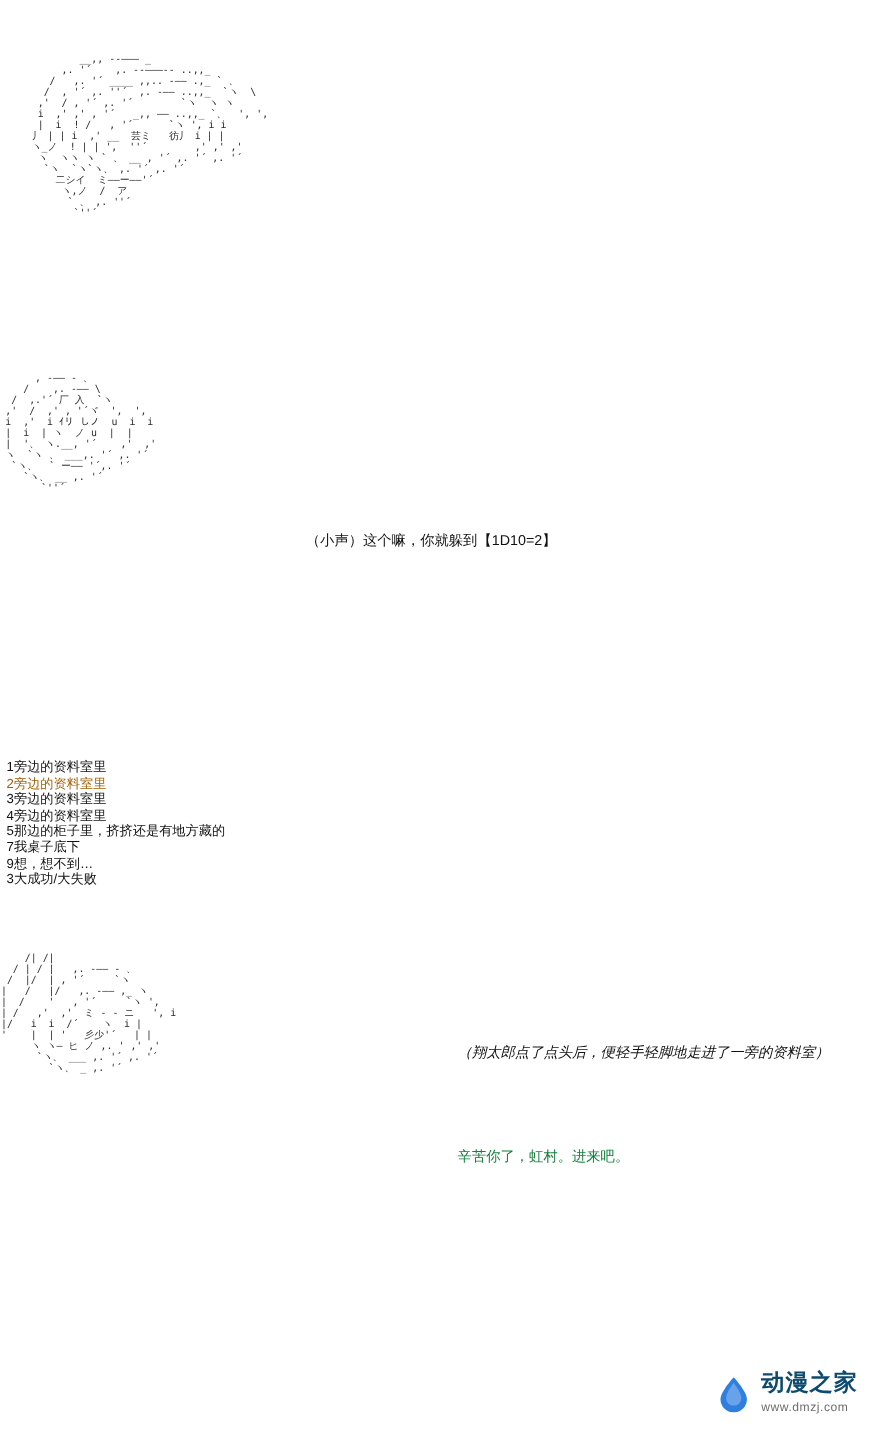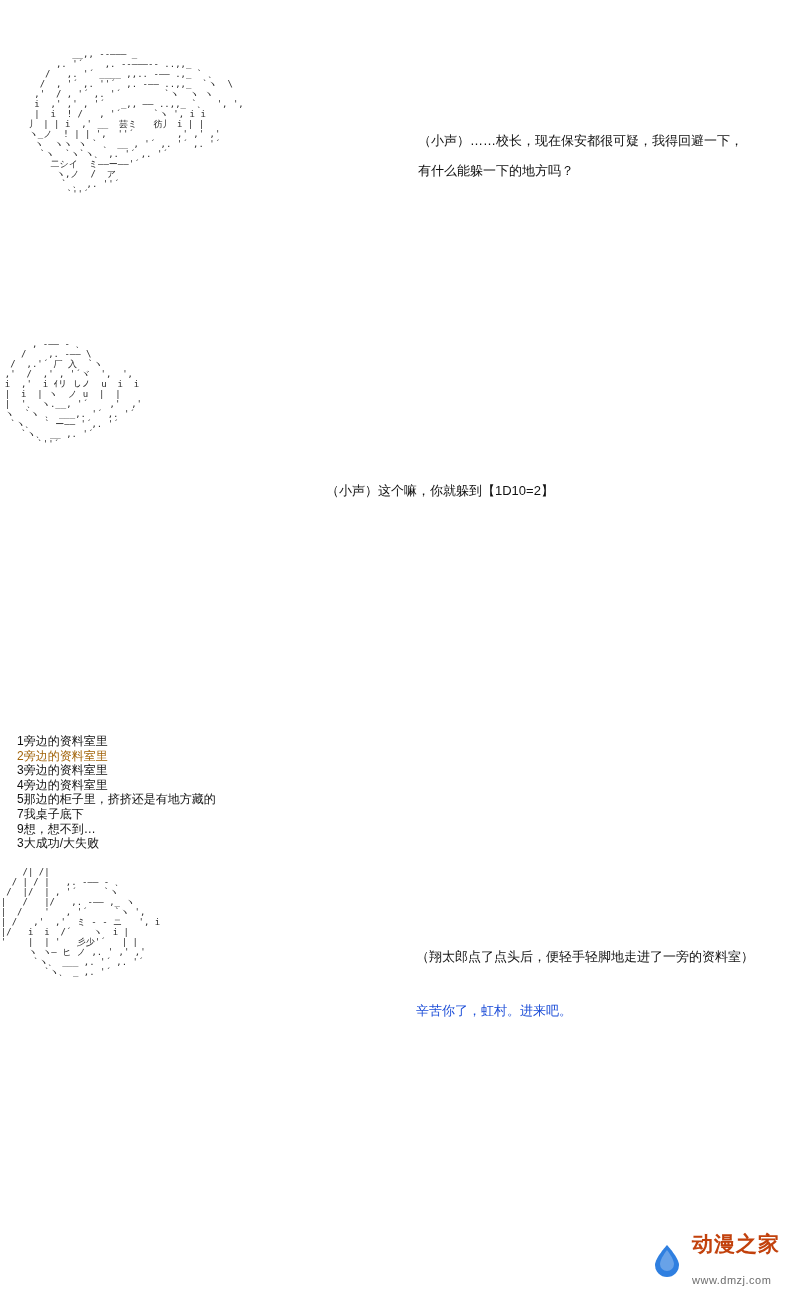--- a/index.html
+++ b/index.html
@@ -49,92 +49,91 @@
     left: -6px;
     top: 330px;
   }
   #dlg-2 {
     left: 278px;
     top: 480px;
     width: 420px;
     font-size: 13px;
     line-height: 22px;
     color: #111;
-    margin-left: 48px;
   }
   .dice {
     font-family: "Liberation Sans", sans-serif;
   }
   
   #choices {
     position: absolute;
-    left: 17px;
+    left: 6px;
     top: 690px;
     width: 420px;
     font-size: 12px;
     line-height: 14.6px;
     color: #111;
-    margin-top: 44px;
   }
   #choices .row {
     white-space: nowrap;
   }
   #choices .row.sel {
     color: #a16207;
   }
   
   #art-3 {
     left: -10px;
     top: 858px;
   }
   #dlg-3a {
     left: 416px;
     top: 946px;
     width: 370px;
     font-size: 13px;
     line-height: 22px;
     color: #111;
+    font-style: italic;
   }
   #dlg-3b {
     left: 416px;
-    top: 1000px;
+    top: 1040px;
     width: 370px;
     font-size: 13px;
     line-height: 22px;
-    color: #1d4ed8;
+    color: #15803d;
     font-family: Liberation Serif, serif;
   }
   
   #watermark {
     position: absolute;
     right: 20px;
     bottom: 18px;
     display: flex;
     align-items: center;
     gap: 8px;
   }
   #watermark .drop {
     width: 34px;
     height: 34px;
     position: relative;
   }
   #watermark .drop svg { display: block; }
   #watermark .wm-text {
     font-size: 21px;
     font-weight: bold;
-    color: #c2410c;
+    color: #0c4a6e;
     letter-spacing: 1px;
     line-height: 1;
   }
   #watermark .wm-sub {
     font-size: 11px;
     color: #6d6d6d;
     letter-spacing: 0.5px;
     line-height: 1;
-    margin-top: 21px;
+    margin-top: 7px;
   }
   .wm-stack { display: flex; flex-direction: column; }
 </style>
 </head>
 <body>
 
 <div class="page">
 
   <pre class="aa panel" id="art-1">          __,, --――― _
        ,. '´    ,. --―――-- ..,,_
@@ -145,24 +144,20 @@
    |  i  ! /   , '´      `ヽ ', i i
   丿 | | i  ,' __  芸ミ   彷丿 i | |
   ヽ_ノ  ! | | ',  ''´        ,' ,' ,'
    ヽ  ヽヽ ヽ ` 、 __ , '´ ,. '´ ,. '´
     `ヽ  `ヽ`ヽ、 ,. '´ ,. '´
       二シイ  ミ――ー――'´
        ヽ,ノ  /  ア
         ` 、 ,. ''´
          `''´</pre>
 
-  <div class="panel" id="dlg-1">
-    <div>（小声）……校长，现在保安都很可疑，我得回避一下，</div>
-    <div>有什么能躲一下的地方吗？</div>
-  </div>
 
   <pre class="aa panel" id="art-2">       , ‐―― ‐ 、
      /    ,. -―― \
    /  ,.'´ 厂 入  `ヽ
   ,'  /  ,' , '´ヾ  ',  ',
   i  ,'  i ｲリ しノ  u  i  i
   |  i  | ヽ  ノ u  |  |
   |  '、 ヽ.__, '´    ,'  ,'
   ヽ  `ヽ 、 ___,. '´ ,. '´
    `ヽ、  ` ー―― '´,. '´

